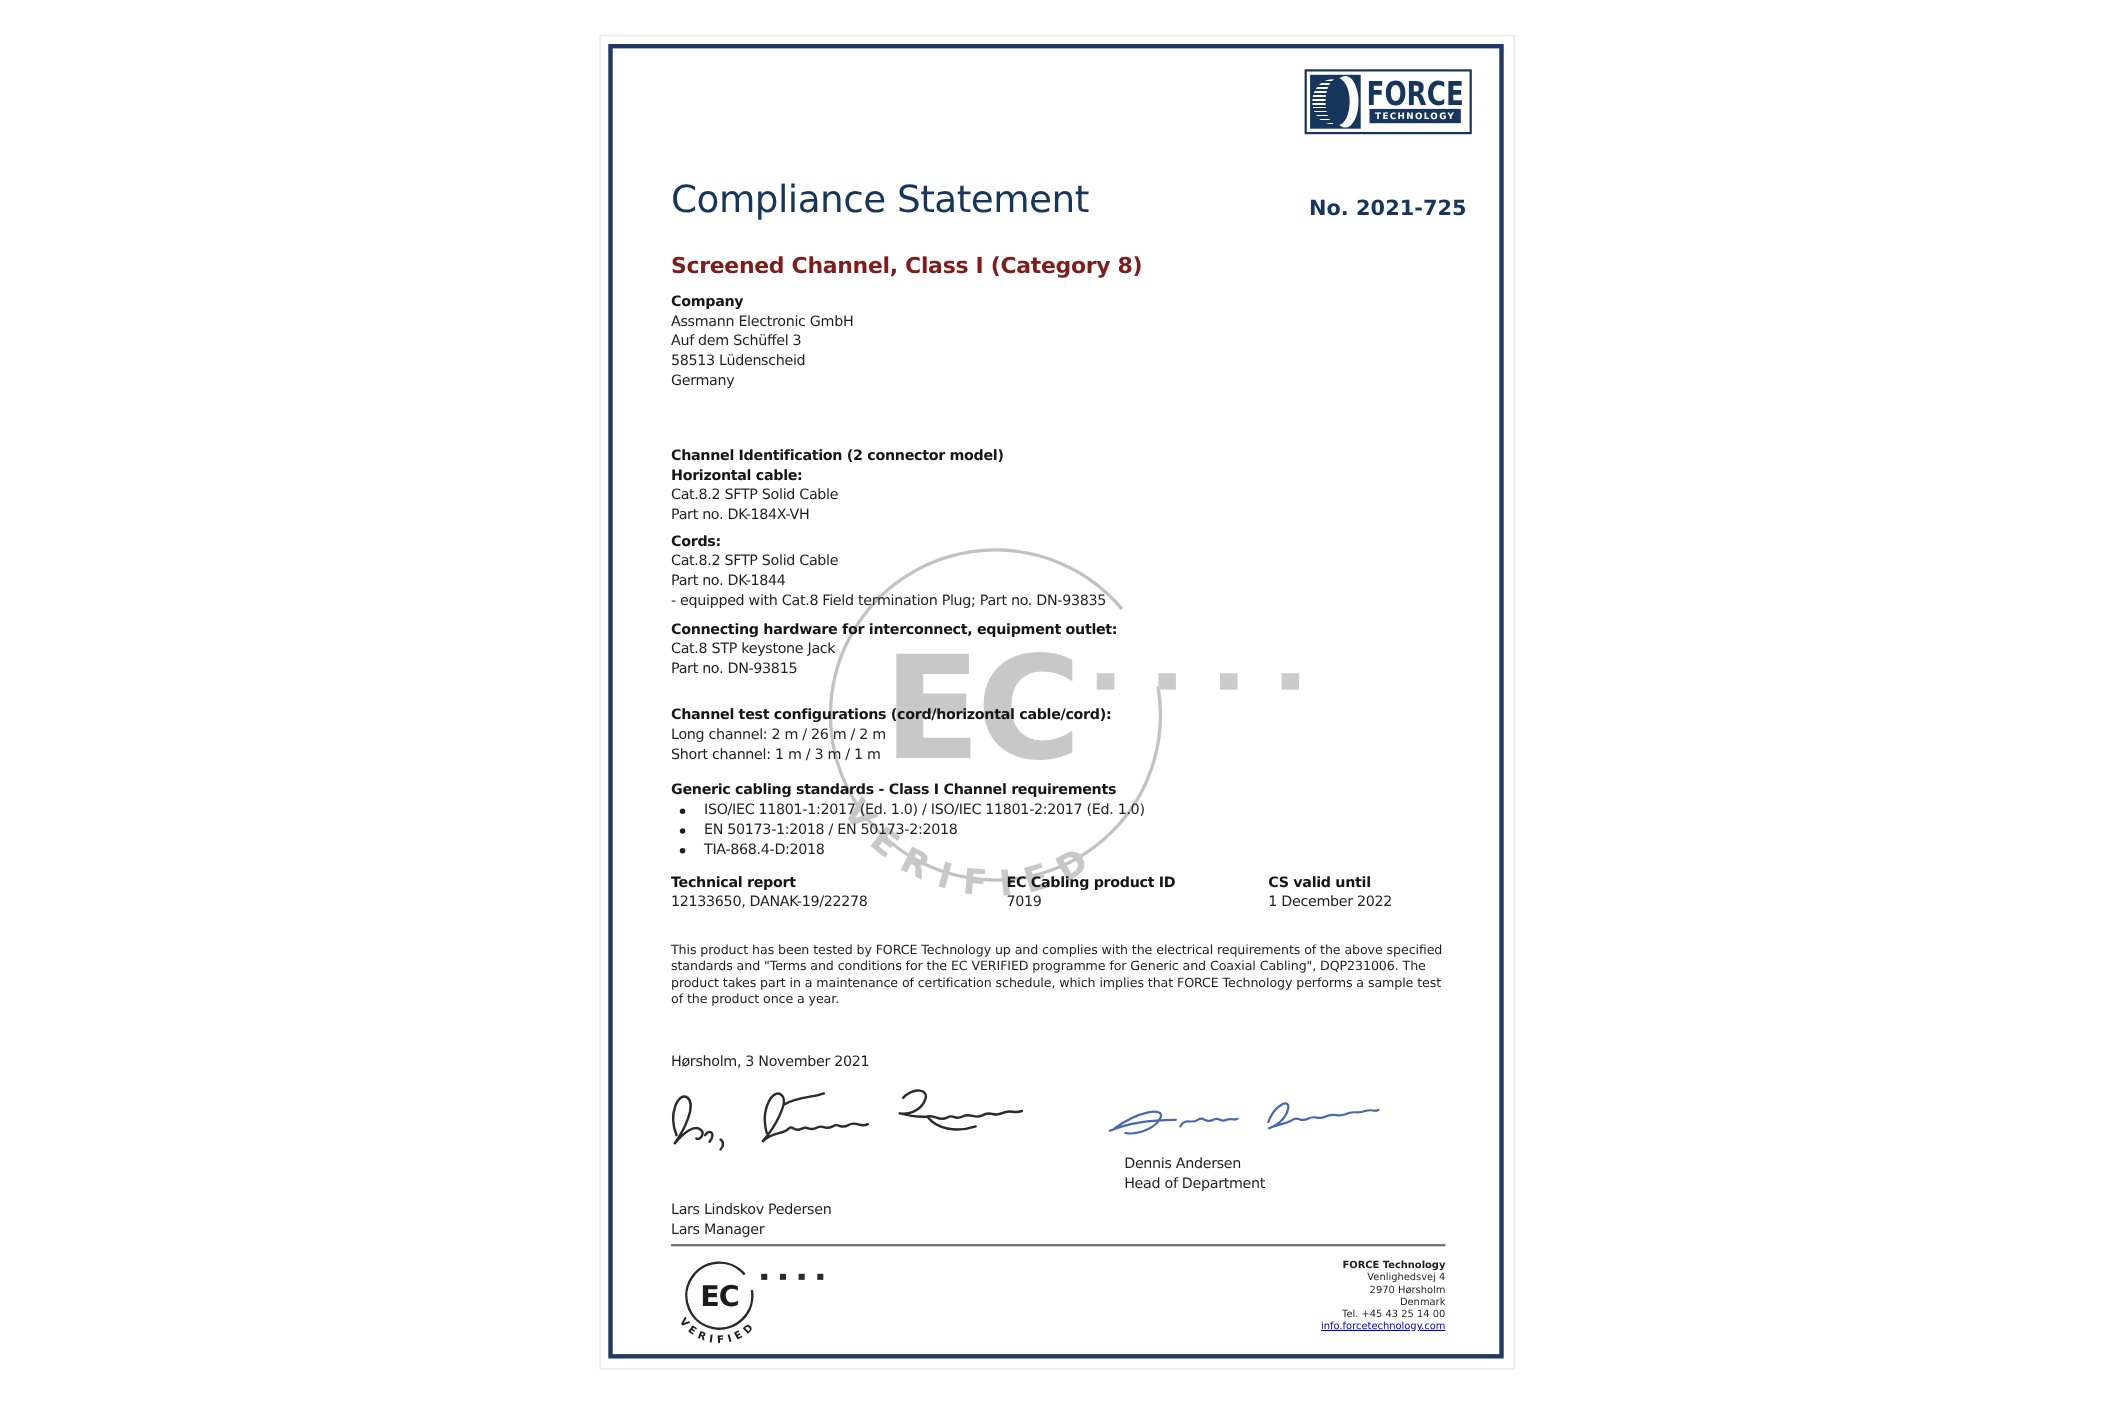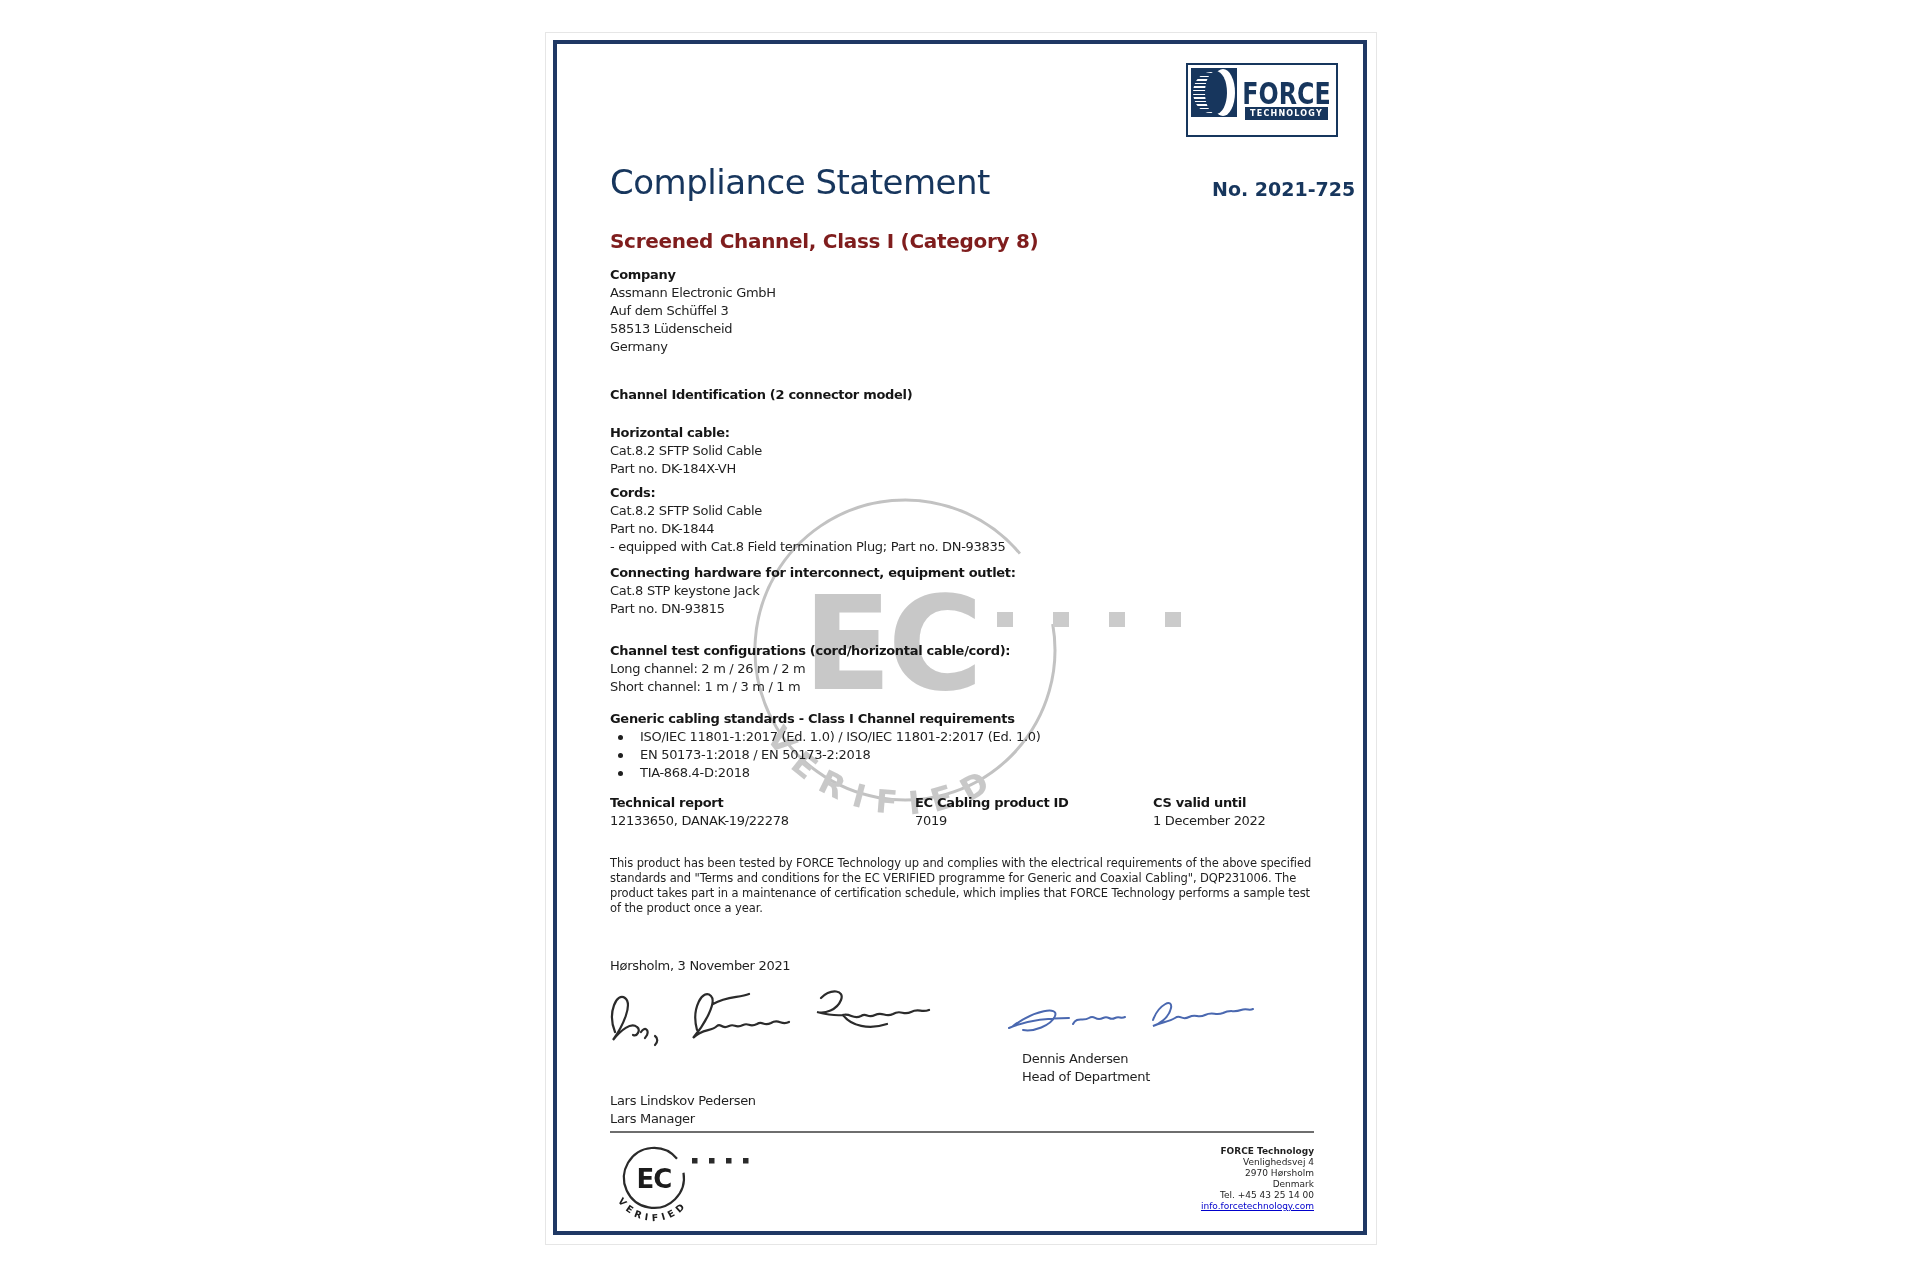--- a/index.html
+++ b/index.html
@@ -5,36 +5,36 @@
   html,body{margin:0;padding:0;background:#ffffff;width:1920px;height:1280px;overflow:hidden;
     font-family:"DejaVu Sans","Liberation Sans",sans-serif;}
   .canvas{position:absolute;left:0;top:0;width:1920px;height:1280px;background:#ffffff;}
   .page{position:absolute;left:545px;top:32px;width:830px;height:1211px;background:#ffffff;
     border:1px solid #e6e6e6;}
   .frame{position:absolute;left:7px;top:7px;width:814px;height:1195px;box-sizing:border-box;
     border:4px solid #1f3864;background:#ffffff;}
   .content{position:absolute;left:0;top:0;width:806px;height:1187px;}
 
   
-  .logo{position:absolute;left:629px;top:19px;width:152px;height:74px;box-sizing:border-box;
+  .logo{position:absolute;left:629px;top:19px;width:152px;height:59px;box-sizing:border-box;
     border:2px solid #17365d;background:#fff;padding:3px;display:flex;gap:3px;}
   .globe-sq{position:relative;width:46px;height:49px;background:#17365d;overflow:hidden;flex:none;}
   .globe-stripes{position:absolute;left:2px;top:4px;width:36px;height:41px;border-radius:50%;
     background:repeating-linear-gradient(0deg,#ffffff 0 1.5px,#17365d 1.5px 3.6px);}
   .cres-w{position:absolute;left:20px;top:1px;width:24px;height:47px;border-radius:50%;background:#ffffff;}
   .cres-n{position:absolute;left:14px;top:3px;width:22px;height:43px;border-radius:50%;background:#17365d;}
   .logo-texts{display:flex;flex-direction:column;justify-content:center;align-items:center;flex:1;}
   .logo-force{color:#17365d;font-weight:bold;font-size:25px;line-height:25px;transform:scaleY(1.2) scaleX(0.95);
     letter-spacing:0px;}
   .logo-tech{margin-top:1px;background:#17365d;color:#ffffff;font-size:8px;font-weight:bold;
     letter-spacing:1.2px;padding:2px 5px 2px 5px;line-height:9px;}
 
   .title{position:absolute;left:53px;top:118px;font-size:34px;font-weight:normal;color:#17365d;
     letter-spacing:-0.5px;}
-  .cert-no{position:absolute;left:633px;top:134px;font-size:19px;font-weight:bold;color:#17365d;margin-left:22px;}
+  .cert-no{position:absolute;left:633px;top:134px;font-size:19px;font-weight:bold;color:#17365d;}
   .subtitle{position:absolute;left:53px;top:185px;font-size:20px;font-weight:bold;color:#7f1d1d;
     letter-spacing:-0.3px;}
 
   .block{position:absolute;left:53px;font-size:13px;line-height:18px;letter-spacing:-0.3px;color:#1f1f1f;}
   .hd{font-weight:bold;color:#161616;}
   .bullet-row{position:relative;padding-left:30px;}
   .bullet{position:absolute;left:8px;top:7px;width:5px;height:5px;border-radius:50%;background:#1f1f1f;}
 
   .col{position:absolute;font-size:13px;line-height:18px;letter-spacing:-0.3px;color:#1f1f1f;top:750px;}
   .statement{position:absolute;left:53px;top:812px;width:712px;font-size:11.5px;line-height:15px;
@@ -98,21 +98,21 @@
           <div class="subtitle">Screened Channel, Class I (Category 8)</div>
 
           <div class="block" style="top:222px">
             <div class="hd">Company</div>
             <div>Assmann Electronic GmbH</div>
             <div>Auf dem Schüffel 3</div>
             <div>58513 Lüdenscheid</div>
             <div>Germany</div>
           </div>
 
-          <div class="block hd" style="top:342px">Channel Identification (2 connector model)</div>
+          <div class="block hd" style="top:362px">Channel Identification (2 connector model)</div>
 
           <div class="block" style="top:380px">
             <div class="hd">Horizontal cable:</div>
             <div>Cat.8.2 SFTP Solid Cable</div>
             <div>Part no. DK-184X-VH</div>
           </div>
 
           <div class="block" style="top:440px">
             <div class="hd">Cords:</div>
             <div>Cat.8.2 SFTP Solid Cable</div>

